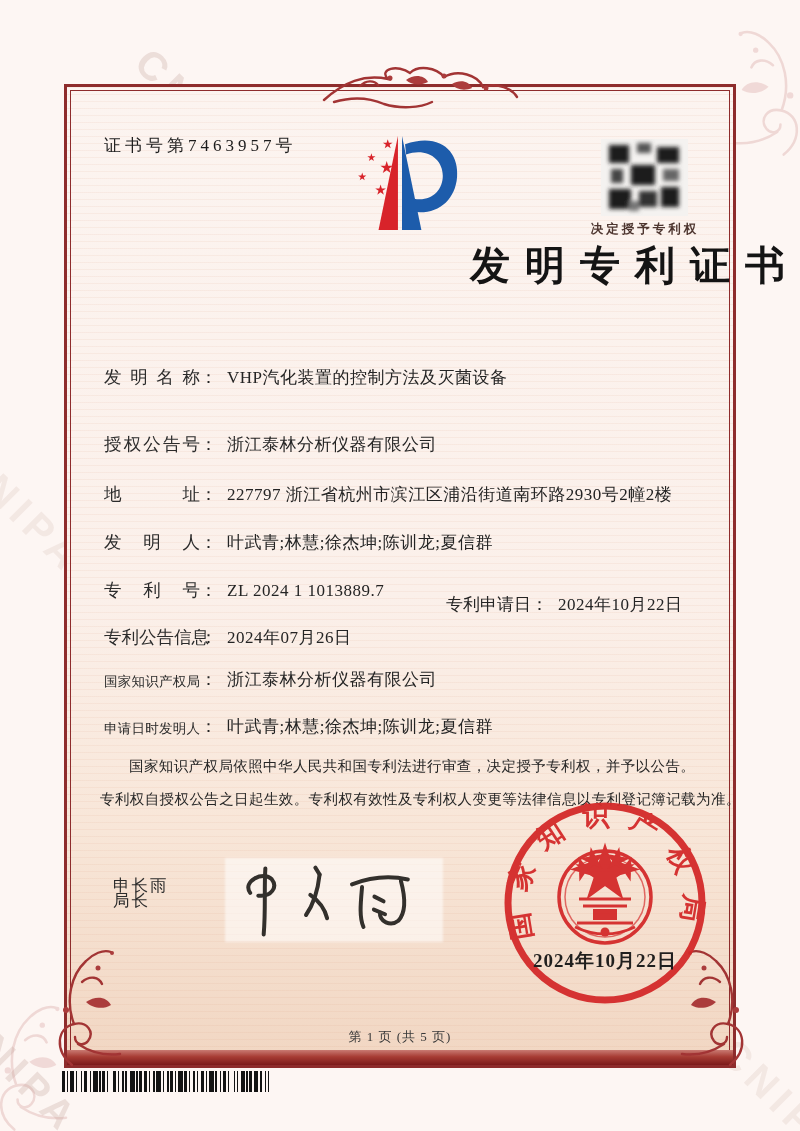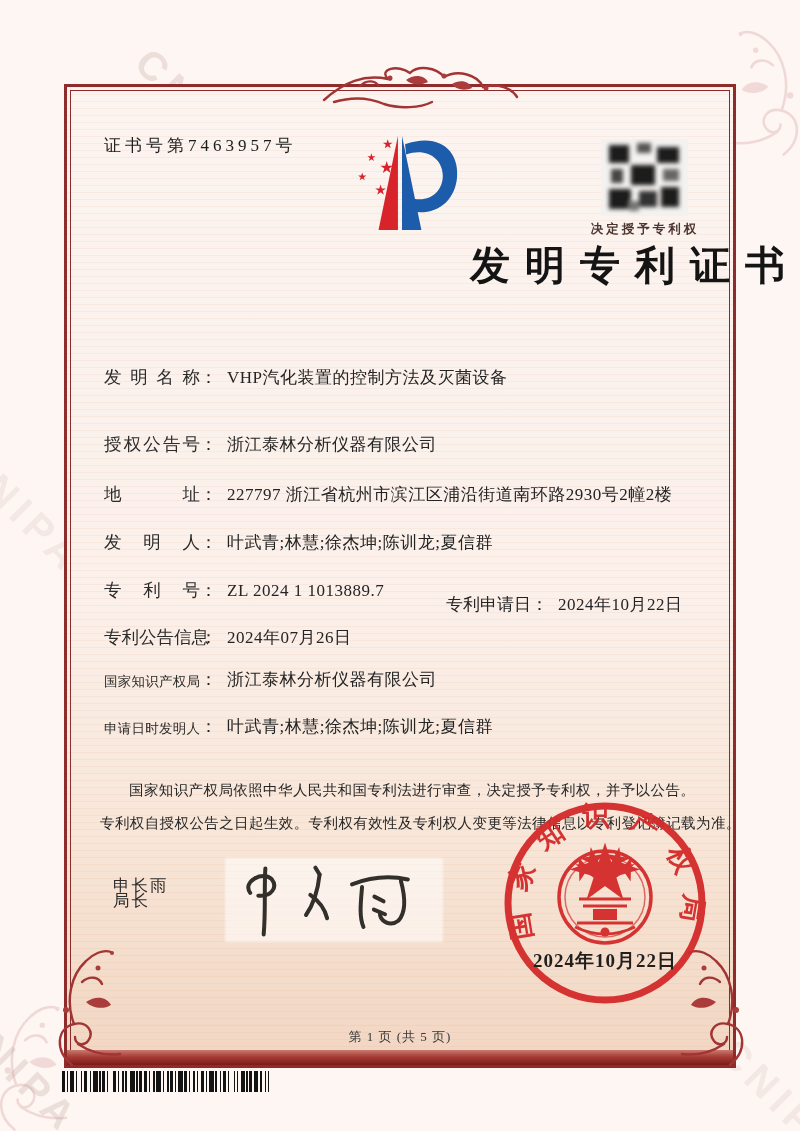--- a/index.html
+++ b/index.html
@@ -63,21 +63,21 @@
     font-size:17.5px;color:#2b2b2b;margin-top:32px;
   }
   .lbl.small{font-size:13.5px;letter-spacing:0;}
   .colon{display:inline-block;margin-right:10px;}
   .val{letter-spacing:.5px;}
   .col2{position:absolute;left:342px;top:0;}
   .col2 .lbl2{font-size:17px;}
   
   .decl{
     position:absolute;left:100px;top:750px;width:600px;
-    font-size:14.5px;line-height:33px;color:#262626;letter-spacing:.4px;margin-top:24px;
+    font-size:14.5px;line-height:33px;color:#262626;letter-spacing:.4px;
   }
   .decl .l1{text-indent:2em;white-space:nowrap;}
   .decl .l2{white-space:nowrap;}
   
   .director{position:absolute;left:113px;font-family:"Liberation Sans","DejaVu Sans",sans-serif;
     font-size:16.5px;color:#2c2c2c;letter-spacing:2px;}
   .sig-svg{position:absolute;left:232px;top:860px;width:205px;height:80px;transform:rotate(-2deg);}
   
   .seal{position:absolute;left:499px;top:797px;width:212px;height:212px;opacity:.95;}
   

